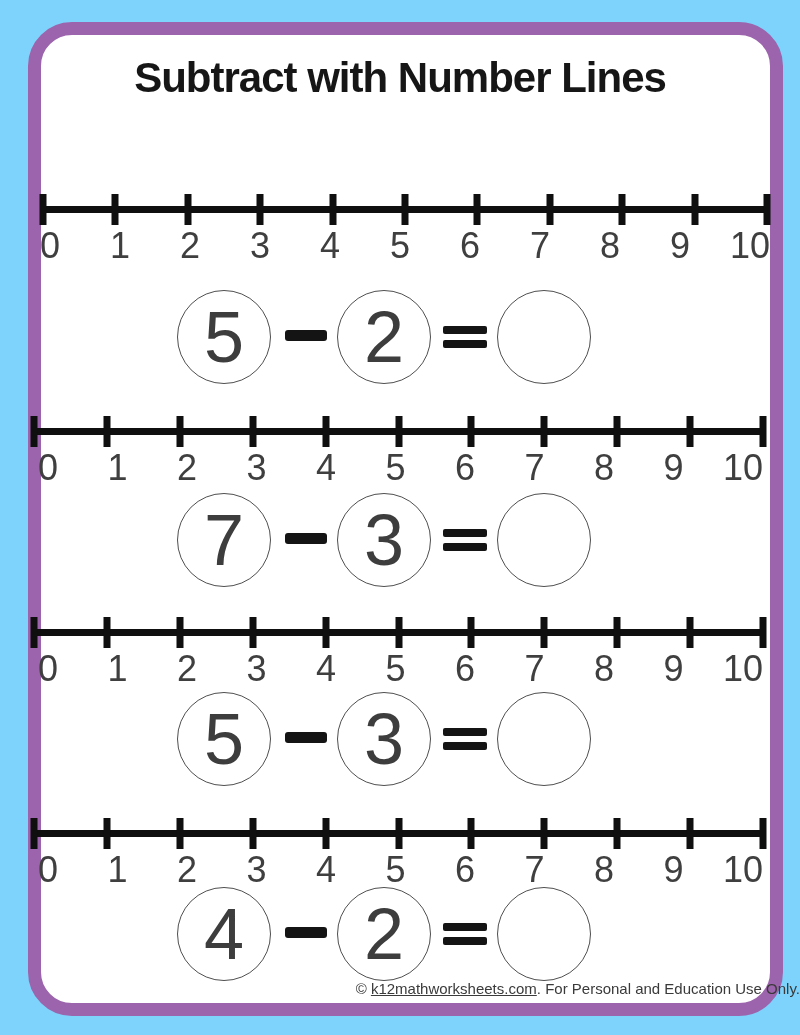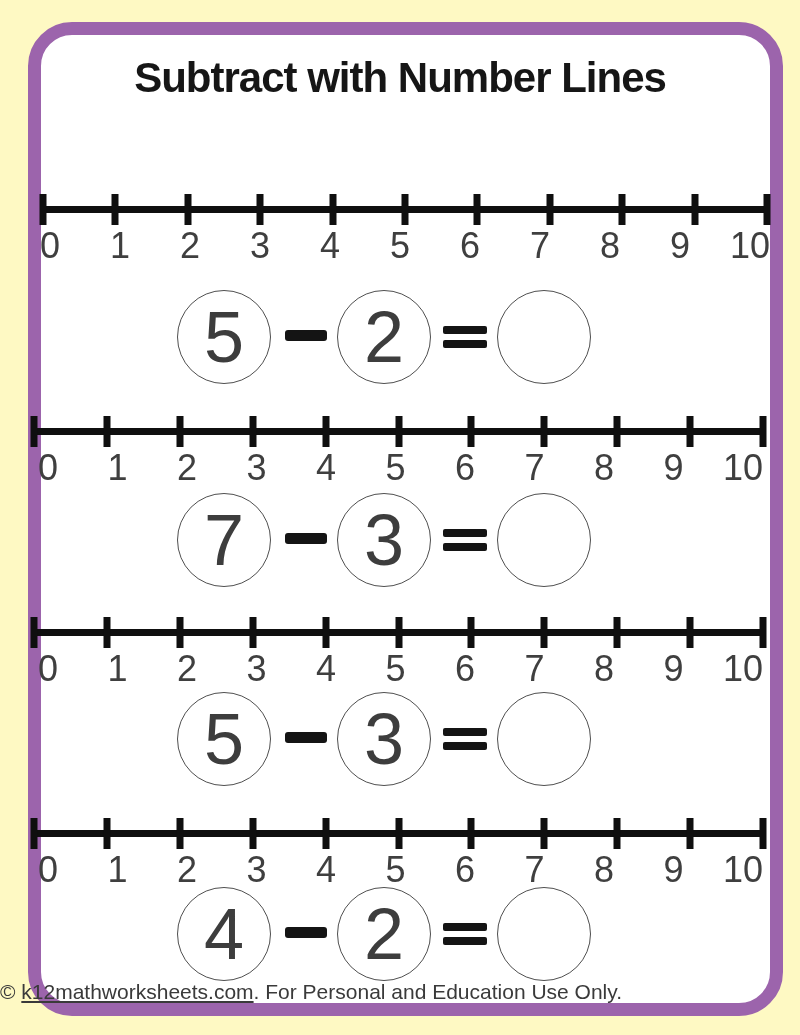--- a/index.html
+++ b/index.html
@@ -1,17 +1,17 @@
 <!DOCTYPE html>
 <html style="--purple: #9c64ac;"><head>
 <meta charset="utf-8">
 <style>
   html,body{margin:0;padding:0;background:#ffffff;}
   .page{
-    position:relative;width:800px;height:1035px;background:#fef9c3;overflow:hidden;
+    position:relative;width:800px;height:1035px;background:#7dd3fc;overflow:hidden;
     font-family:"Liberation Sans","DejaVu Sans",sans-serif;
   }
   .frame{
     position:absolute;left:28px;top:22px;width:755px;height:994px;
     box-sizing:border-box;border:13px solid var(--purple,#9c64ac);
     border-radius:44px;background:#ffffff;
   }
   .title{
     position:absolute;left:0;right:0;top:54px;margin:0;text-align:center;
     font-size:42px;font-weight:bold;letter-spacing:-1px;color:#161616;
@@ -42,22 +42,22 @@
   .eq-digit{font-size:72px;color:#3d3d3d;line-height:1;}
   .minus{
     position:absolute;left:108px;top:40px;width:42px;height:11px;
     background:#141414;border-radius:3px;
   }
   .equals{position:absolute;left:266px;top:36px;width:44px;height:22px;}
   .equals .ebar{position:absolute;left:0;width:44px;height:8px;background:#141414;border-radius:2px;}
   .equals .ebar:nth-child(2){bottom:0;}
   
   .footer{
-    position:absolute;left:0;right:0;top:980px;text-align:left;
-    font-size:21px;color:#3a3a3a;white-space:nowrap;
+    position:absolute;left:0;right:0;top:980px;text-align:right;
+    font-size:15px;color:#3a3a3a;white-space:nowrap;padding-left:28px;
   }
   .footer a{color:#3a3a3a;text-decoration:underline;cursor:pointer;}
 </style>
 </head>
 <body>
 
 <div class="page">
   <div class="frame"></div>
 
   <h1 class="title">Subtract with Number Lines</h1>

